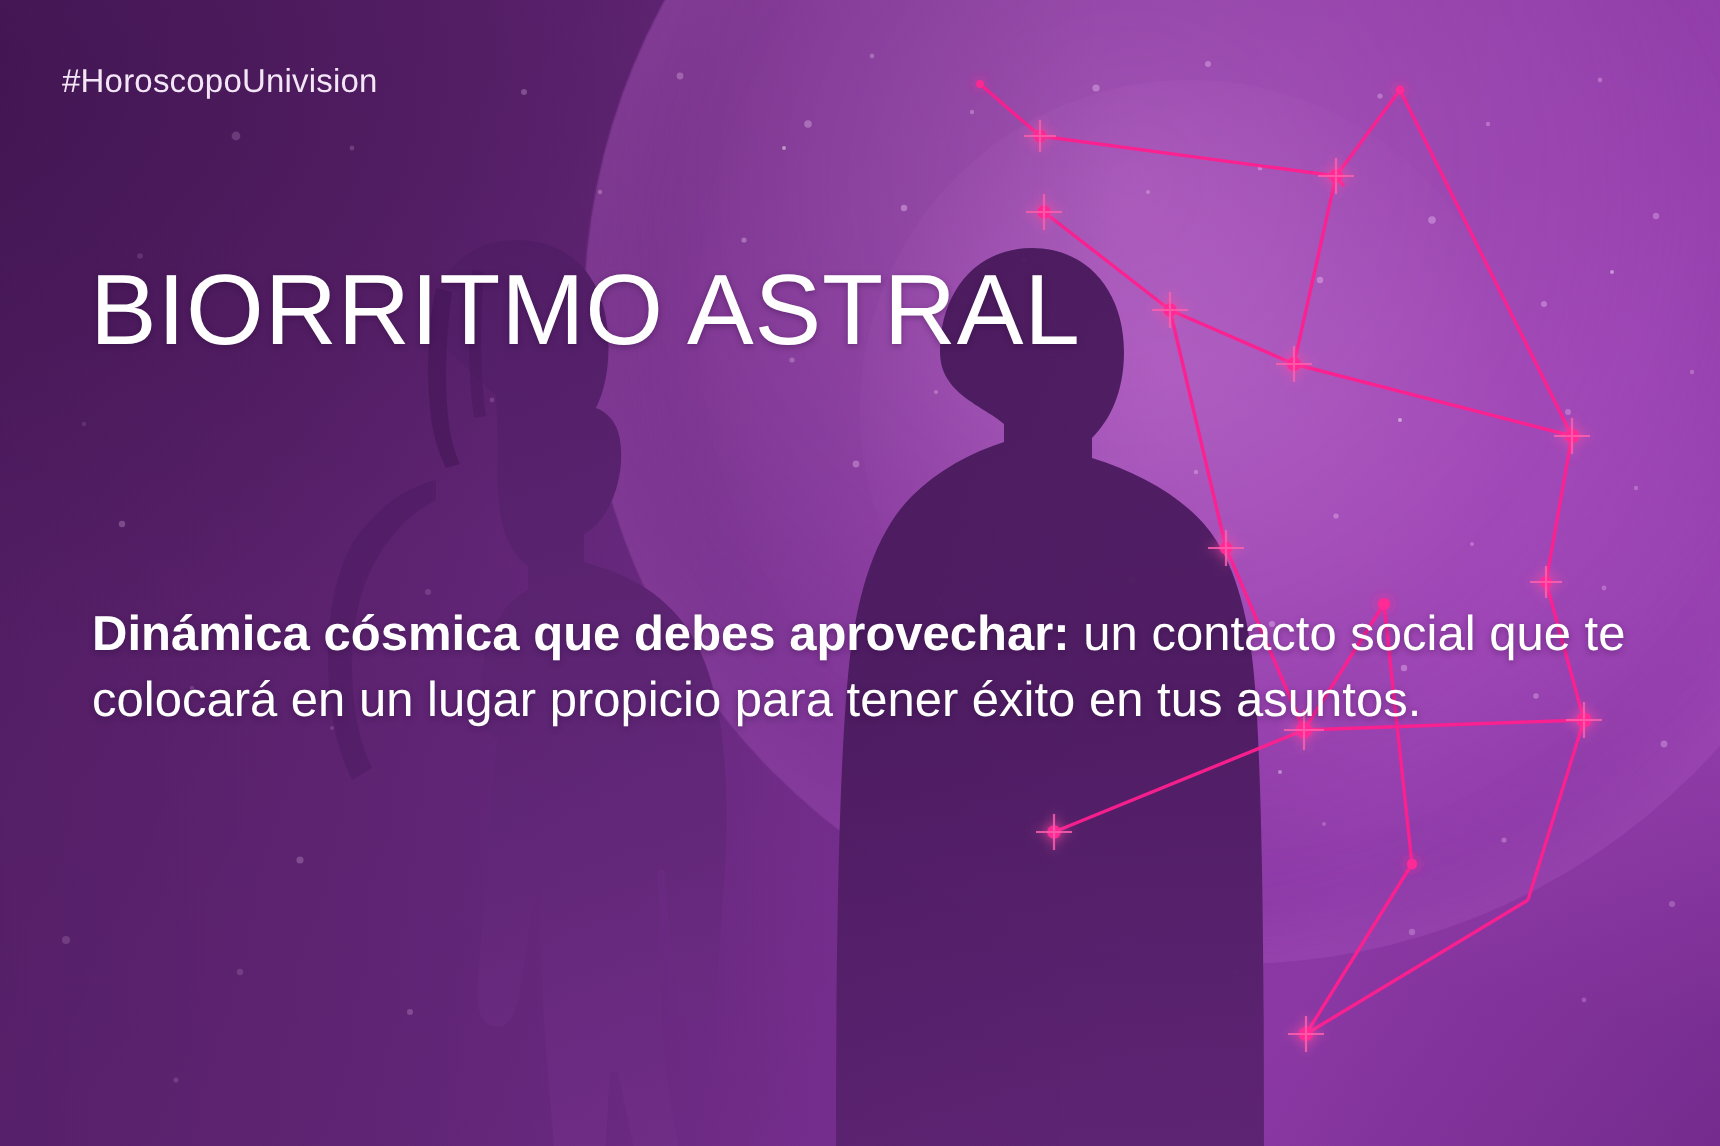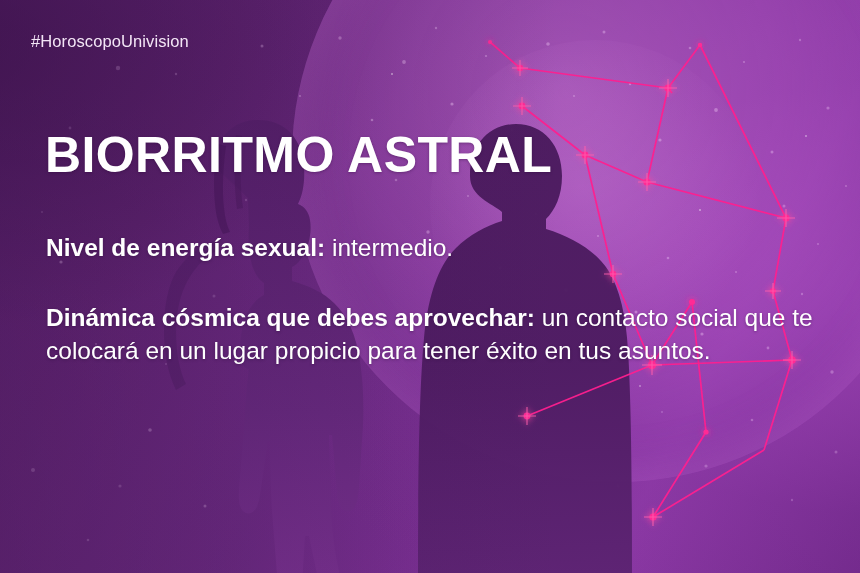--- a/index.html
+++ b/index.html
@@ -117,21 +117,21 @@
     color: #f3e6f6;
     letter-spacing: .1px;
   }
 
   .title {
     position: absolute;
     left: 45px;
     top: 94px;
     font-size: 50px;
     line-height: 54px;
-    font-weight: 700;
+    font-weight: 400;
     color: #ffffff;
     letter-spacing: .4px;
     text-shadow: 0 1px 3px rgba(40,10,52,.35);
     font-stretch: condensed;
   }
 
   .para {
     position: absolute;
     left: 46px;
     color: #ffffff;
@@ -412,18 +412,17 @@
   </svg>
 
   <div class="text-scrim"></div>
 
   <div class="content">
 
     <div class="hashtag">#HoroscopoUnivision</div>
 
     <h1 class="title">BIORRITMO ASTRAL</h1>
 
-    <p class="para para-1"><b>Nivel de energía sexual:</b><span> intermedio.</span></p>
 
     <p class="para para-2"><b>Dinámica cósmica que debes aprovechar:</b><span> un contacto social que te colocará en un lugar propicio para tener éxito en tus asuntos.</span></p>
 
   </div>
 </div>
 
 </body></html>

